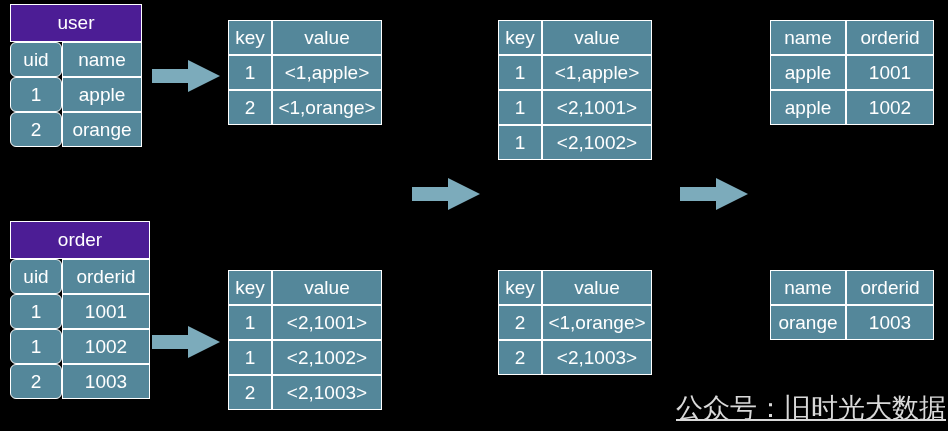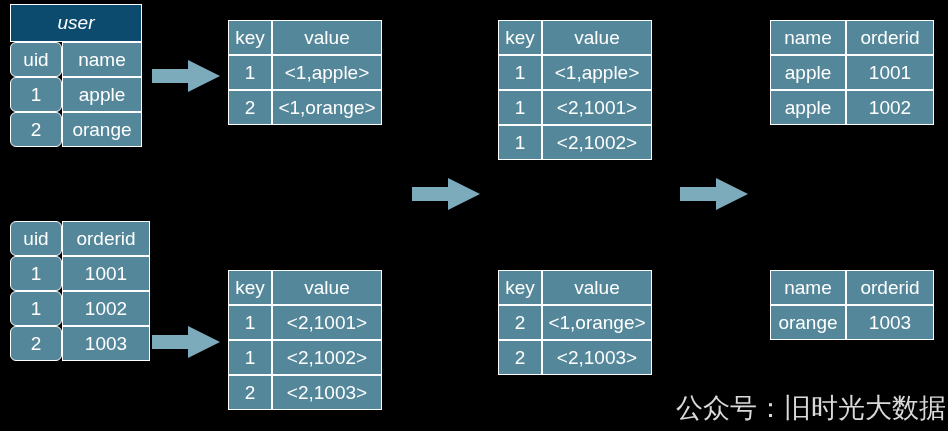--- a/index.html
+++ b/index.html
@@ -17,28 +17,27 @@
     color:#ffffff;
     text-align:center;
     font-size:19px;
     line-height:1;
     padding:7px 4px;
     border:1px solid #ffffff;
     white-space:nowrap;
     box-sizing:border-box;
   }
   .tbl .title{
-    background:#0c4a6e;
+    background:#4c1d95;
     color:#ffffff;
     text-align:center;
     font-size:19px;
     padding:7px 4px;
     border:1px solid #ffffff;
     box-sizing:border-box;
-    font-style:italic;
   }
   .tbl .hdr{font-size:19px;}
   .arrow{position:absolute;}
   .watermark{
     position:absolute;
     color:#d9d9d9;
     font-size:27px;
     white-space:nowrap;
     font-family:"DejaVu Sans","Liberation Sans",sans-serif;
   }
@@ -59,21 +58,21 @@
   #t-map1 .c0, #t-map2 .c0, #t-red1 .c0, #t-red2 .c0 {width:44px;}
   #t-map1 .c1, #t-map2 .c1, #t-red1 .c1, #t-red2 .c1 {width:110px;}
 
   #t-out1 .c0, #t-out2 .c0 {width:76px;}
   #t-out1 .c1, #t-out2 .c1 {width:88px;}
 
   #a1{left:152px;top:56px;}
   #a2{left:152px;top:322px;}
   #a3{left:412px;top:174px;}
   #a4{left:680px;top:174px;}
-  #wm{left:676px;top:390px;}
+  #wm{left:676px;top:390px;text-decoration:underline;}
 </style>
 </head>
 <body>
 
 <table class="tbl" id="t-user">
   <tbody>
       <tr>
     <td class="title" colspan="2">user</td>
   </tr>
   <tr>
@@ -86,20 +85,23 @@
   </tr>
   <tr>
     <td class="cell c0">2</td>
     <td class="cell c1">orange</td>
   </tr>
 </tbody>
   </table>
 
 <table class="tbl" id="t-order">
   <tbody>
+      <tr>
+    <td class="title" colspan="2">order</td>
+  </tr>
   <tr>
     <td class="cell hdr c0">uid</td>
     <td class="cell hdr c1">orderid</td>
   </tr>
   <tr>
     <td class="cell c0">1</td>
     <td class="cell c1">1001</td>
   </tr>
   <tr>
     <td class="cell c0">1</td>

